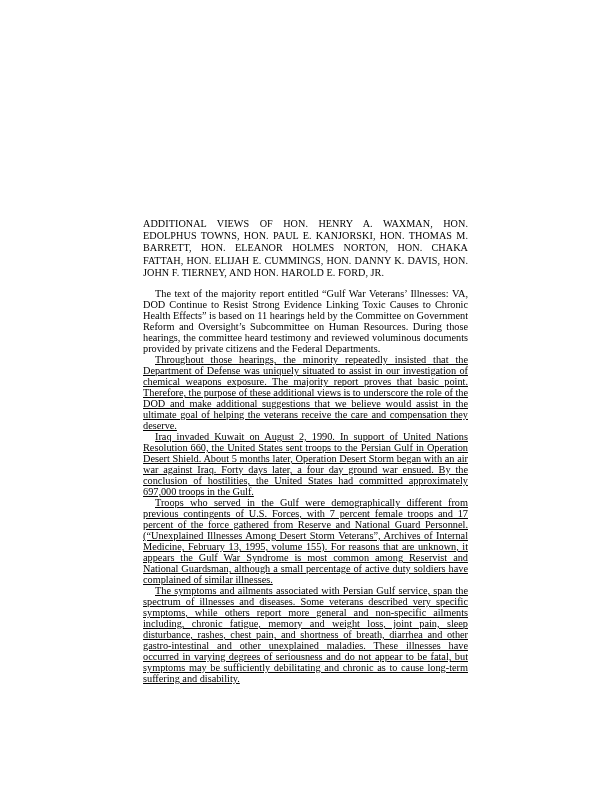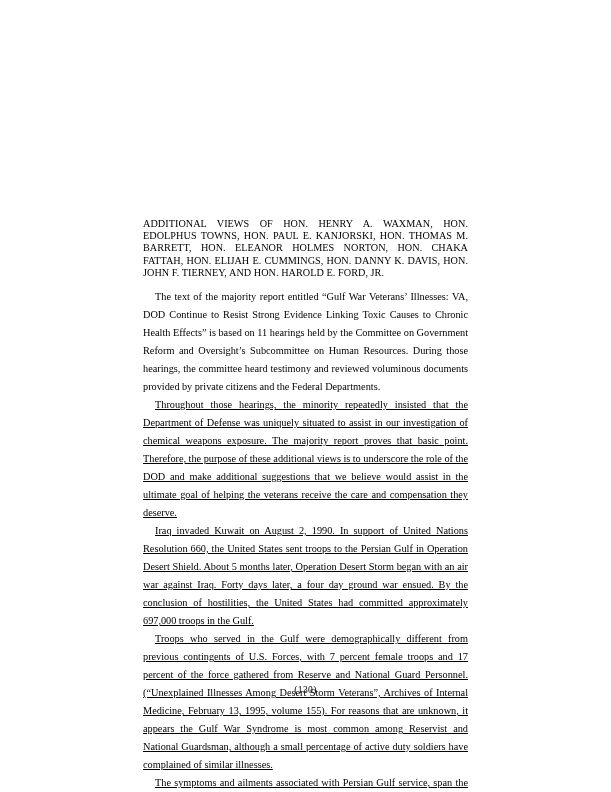--- a/index.html
+++ b/index.html
@@ -33,21 +33,21 @@
     font-size: 10.2px;
     line-height: 12.2px;
     text-align: justify;
     text-align-last: left;
     letter-spacing: 0.05px;
     margin: 0 0 9px 0;
     font-weight: normal;
   }
   p.para {
     font-size: 10.3px;
-    line-height: 18px;
+    line-height: 11px;
     text-align: justify;
     margin: 0;
     text-indent: 12px;
     letter-spacing: -0.01px;
     word-spacing: -0.1px;
   }
   p.para + p.para {
     margin-top: 0px;
     text-decoration: underline;
   }
@@ -66,14 +66,13 @@
 
 <div class="page">
   <div class="content">
     <div class="heading">ADDITIONAL VIEWS OF HON. HENRY A. WAXMAN, HON. EDOLPHUS TOWNS, HON. PAUL E. KANJORSKI, HON. THOMAS M. BARRETT, HON. ELEANOR HOLMES NORTON, HON. CHAKA FATTAH, HON. ELIJAH E. CUMMINGS, HON. DANNY K. DAVIS, HON. JOHN F. TIERNEY, AND HON. HAROLD E. FORD, JR.</div>
     <p class="para">The text of the majority report entitled “Gulf War Veterans’ Illnesses: VA, DOD Continue to Resist Strong Evidence Linking Toxic Causes to Chronic Health Effects” is based on 11 hearings held by the Committee on Government Reform and Oversight’s Subcommittee on Human Resources. During those hearings, the committee heard testimony and reviewed voluminous documents provided by private citizens and the Federal Departments.</p>
     <p class="para">Throughout those hearings, the minority repeatedly insisted that the Department of Defense was uniquely situated to assist in our investigation of chemical weapons exposure. The majority report proves that basic point. Therefore, the purpose of these additional views is to underscore the role of the DOD and make additional suggestions that we believe would assist in the ultimate goal of helping the veterans receive the care and compensation they deserve.</p>
     <p class="para">Iraq invaded Kuwait on August 2, 1990. In support of United Nations Resolution 660, the United States sent troops to the Persian Gulf in Operation Desert Shield. About 5 months later, Operation Desert Storm began with an air war against Iraq. Forty days later, a four day ground war ensued. By the conclusion of hostilities, the United States had committed approximately 697,000 troops in the Gulf.</p>
     <p class="para">Troops who served in the Gulf were demographically different from previous contingents of U.S. Forces, with 7 percent female troops and 17 percent of the force gathered from Reserve and National Guard Personnel. (“Unexplained Illnesses Among Desert Storm Veterans”, Archives of Internal Medicine, February 13, 1995, volume 155). For reasons that are unknown, it appears the Gulf War Syndrome is most common among Reservist and National Guardsman, although a small percentage of active duty soldiers have complained of similar illnesses.</p>
     <p class="para">The symptoms and ailments associated with Persian Gulf service, span the spectrum of illnesses and diseases. Some veterans described very specific symptoms, while others report more general and non-specific ailments including, chronic fatigue, memory and weight loss, joint pain, sleep disturbance, rashes, chest pain, and shortness of breath, diarrhea and other gastro-intestinal and other unexplained maladies. These illnesses have occurred in varying degrees of seriousness and do not appear to be fatal, but symptoms may be sufficiently debilitating and chronic as to cause long-term suffering and disability.</p>
   </div>
-  <div class="pagenum">(130)</div>
 </div>
 
 </body></html>

